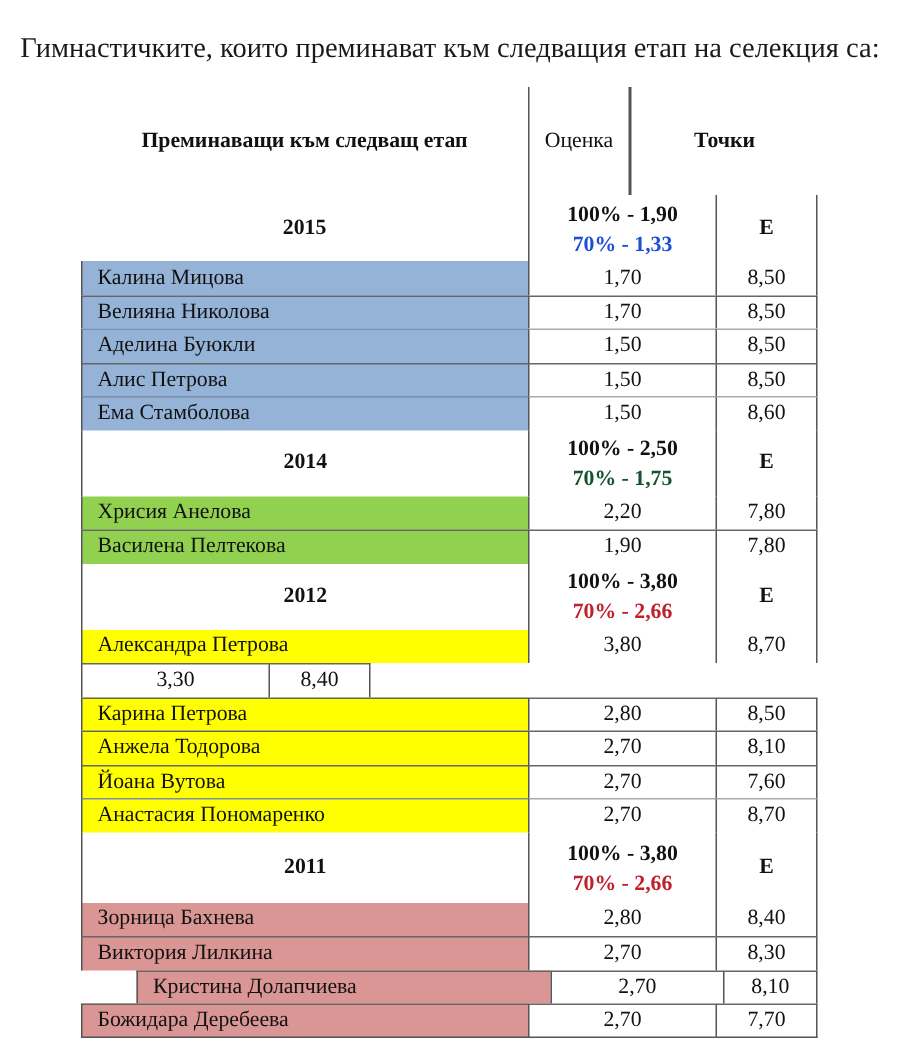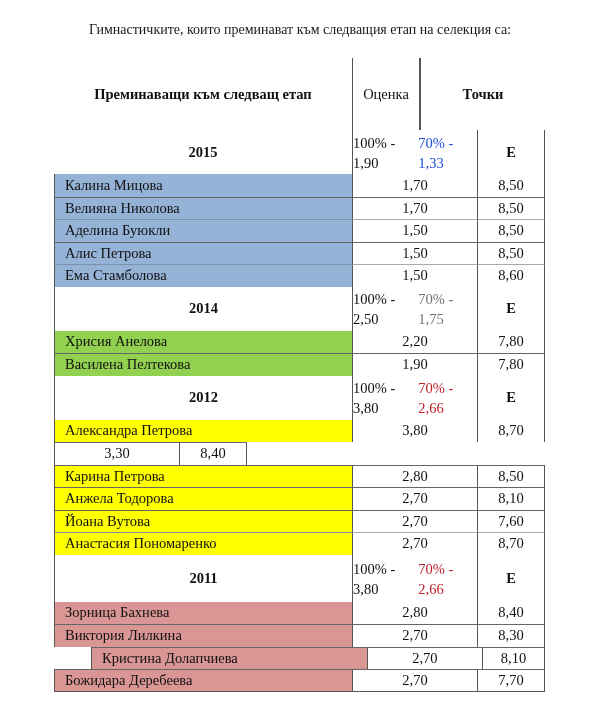--- a/index.html
+++ b/index.html
@@ -14,21 +14,21 @@
       overflow: hidden;
       font-family: "Liberation Serif", "DejaVu Serif", serif;
       color: #111;
     }
     .page-title {
       position: absolute;
       left: 0;
       width: 600px;
       top: 22px;
       text-align: center;
-      font-size: 14px;
+      font-size: 19px;
       color: #1a1a1a;
     }
     .table {
       position: absolute;
       left: 54px;
       top: 58px;
       width: 491px;
     }
     .row {
       display: flex;
@@ -50,22 +50,22 @@
     .hdr-row .c-sc   { font-size: 14.5px; }
 
     .group-row { height: 44px; }
     .group-row .c-name {
       justify-content: center;
       font-weight: bold;
       border-left: 1px solid #555;
     }
     .group-row.first .c-name { border-left: none; }
     .group-row .c-pts {
-      flex-direction: row;
-      font-weight: normal;
+      flex-direction: column;
+      font-weight: bold;
       line-height: 20px;
       padding-top: 1px;
     }
     .group-row .c-sc { font-weight: bold; }
     .req-full { color: #111; }
     .req-70 { color: #c0202a; }
 
     .data-row { height: 22.5px; }
     .data-row .c-name {
       padding-left: 10px;
@@ -134,21 +134,21 @@
   <div class="row data-row sep-light">
     <div class="cell c-name g2015" style="background: rgb(149, 179, 215);">Ема Стамболова</div>
     <div class="cell c-pts">1,50</div>
     <div class="cell c-sc">8,60</div>
   </div>
 
   <div class="row group-row">
     <div class="cell c-name">2014</div>
     <div class="cell c-pts">
       <span class="req-full">100% - 2,50</span>
-      <span class="req-70" style="color: #737373;">70% - 1,75</span>
+      <span class="req-70" style="color: #14532d;">70% - 1,75</span>
     </div>
     <div class="cell c-sc">E</div>
   </div>
   <div class="row data-row">
     <div class="cell c-name g2014" style="background: rgb(146, 208, 80);">Хрисия Анелова</div>
     <div class="cell c-pts">2,20</div>
     <div class="cell c-sc">7,80</div>
   </div>
   <div class="row data-row sep">
     <div class="cell c-name g2014" style="background: rgb(146, 208, 80);">Василена Пелтекова</div>

